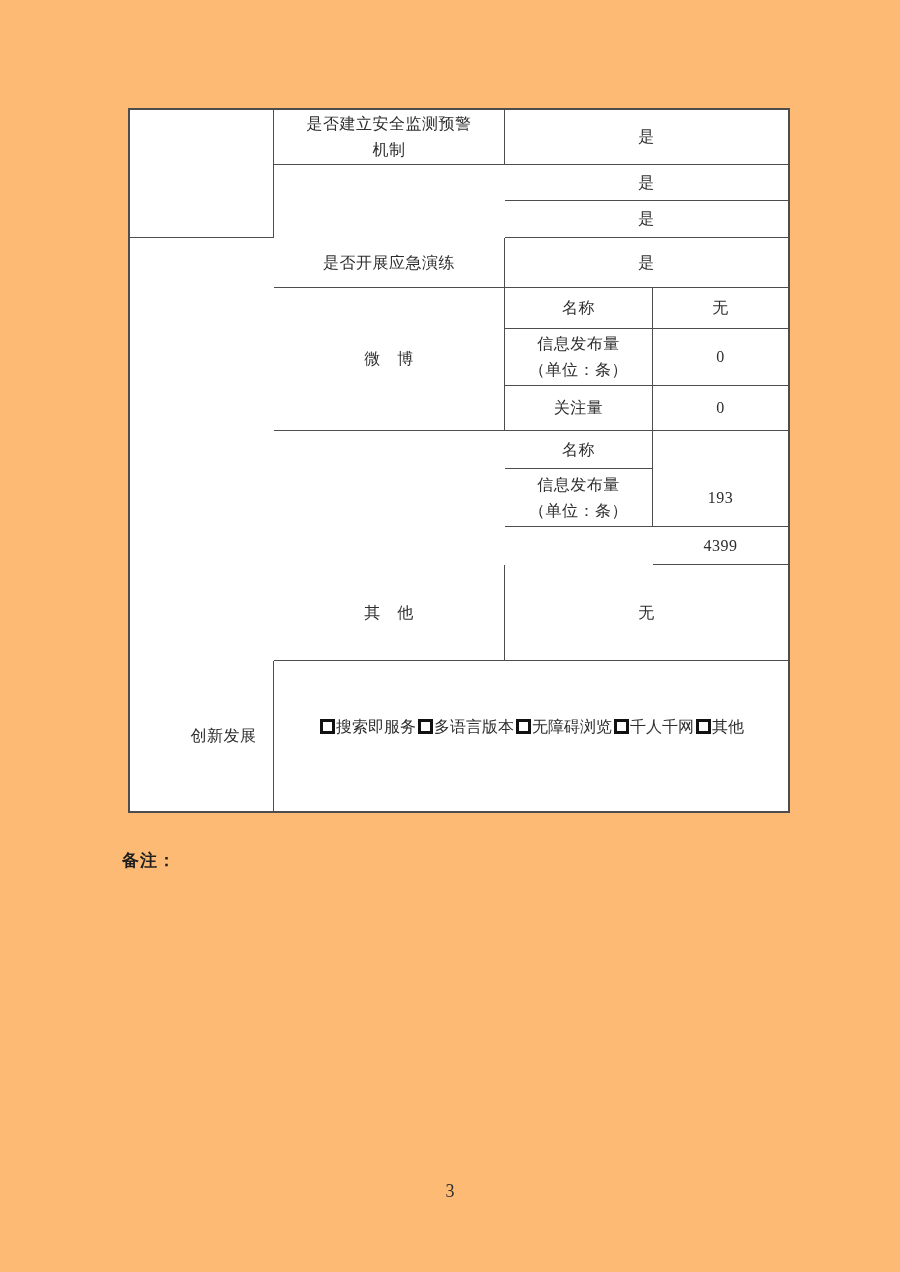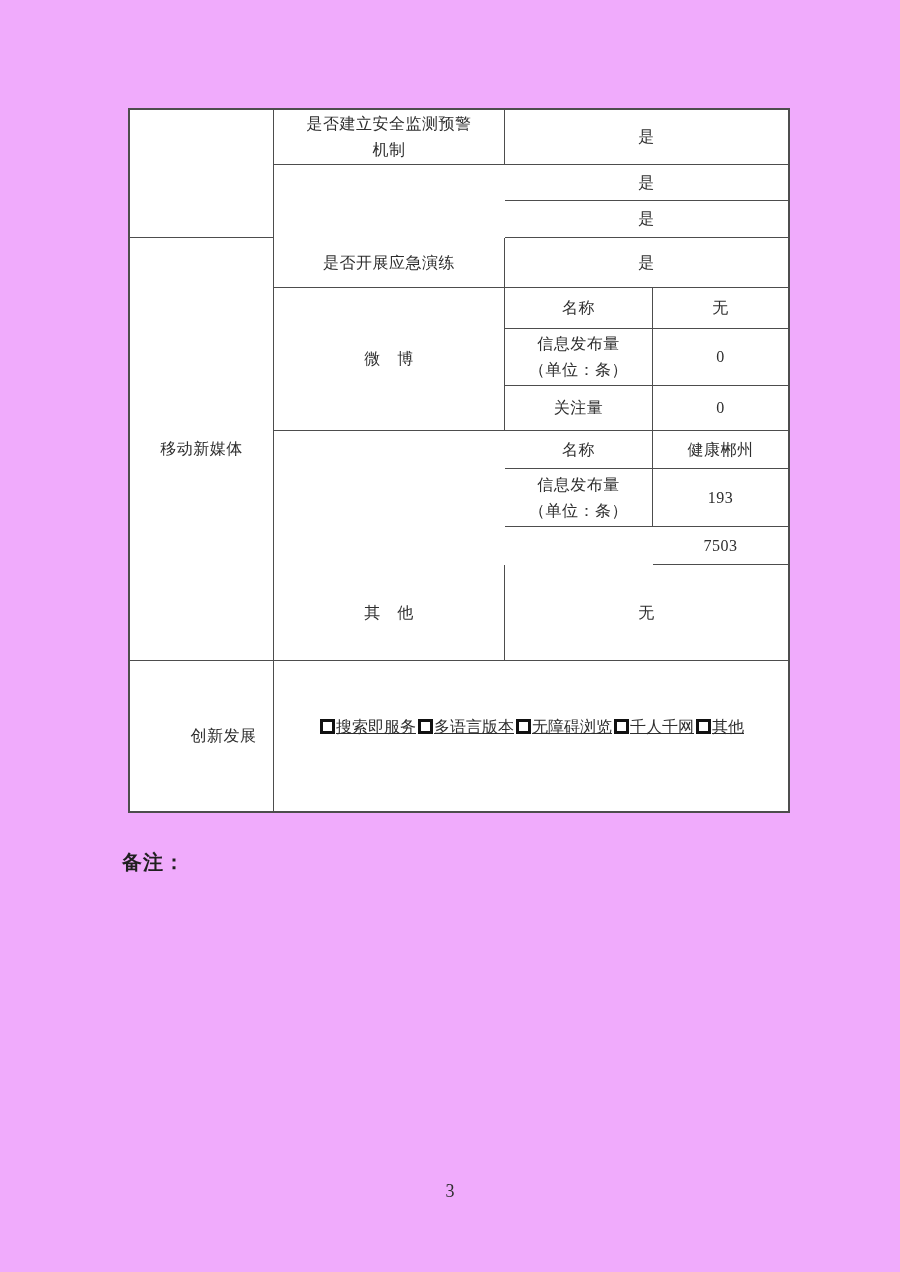--- a/index.html
+++ b/index.html
@@ -1,17 +1,17 @@
 <!DOCTYPE html>
 <html><head>
 <meta charset="utf-8">
 <style>
   html,body{margin:0;padding:0;background:#888;}
   .page{
-    position:relative;width:900px;height:1272px;background:#f0abfc;
+    position:relative;width:900px;height:1272px;background:#fdba74;
     font-family:"Liberation Serif","DejaVu Serif",serif;color:#2e2e2e;
     overflow:hidden;margin:0 auto;
   }
   .report-table{
     position:absolute;left:128px;top:108px;
     border:2px solid #4d4d4d;
     display:grid;
     grid-template-columns:144px 231px 148px 135px;
     grid-template-rows:55px 36px 37px 50px 41px 57px 45px 38px 58px 38px 96px 150px;
     background:#fff;
@@ -20,29 +20,29 @@
     box-sizing:border-box;
     border-right:1px solid #4d4d4d;
     border-bottom:1px solid #4d4d4d;
     display:flex;align-items:center;justify-content:center;
     font-size:16px;line-height:26px;text-align:center;
     white-space:pre-line;letter-spacing:0.5px;
     overflow:hidden;
   }
   .no-br{border-right:none;}
   .no-bb{border-bottom:none;}
-  .innov-cell{padding-bottom:18px;text-decoration:underline;}
+  .innov-cell{padding-bottom:18px;}
   .cbline{white-space:nowrap;letter-spacing:0;font-size:16px;}
   .cb{
     display:inline-block;width:15px;height:15px;box-sizing:border-box;
     border:3px solid #111;vertical-align:-2px;margin:0 1px 0 2px;background:#fff;
   }
   .notes{
     position:absolute;left:122px;top:849px;
-    font-size:20px;font-weight:bold;letter-spacing:1px;color:#1f1f1f;
+    font-size:17px;font-weight:bold;letter-spacing:1px;color:#1f1f1f;
   }
   .pageno{
     position:absolute;left:0;right:0;top:1181px;text-align:center;
     font-size:18px;color:#2e2e2e;
   }
 </style>
 </head>
 <body>
 
 <div class="page">
@@ -52,40 +52,38 @@
     <div class="cell" style="grid-area:1/1/4/2;"></div>
 
     <div class="cell" style="grid-area:1/2/2/3;">是否建立安全监测预警
 机制</div>
     <div class="cell no-br" style="grid-area:1/3/2/5;">是</div>
 
     <div class="cell no-br" style="grid-area:2/3/3/5;">是</div>
 
     <div class="cell no-br" style="grid-area:3/3/4/5;">是</div>
 
-    <div class="cell" style="grid-area:4/1/12/2;">移动新媒体</div>
 
     <div class="cell" style="grid-area:4/2/5/3;">是否开展应急演练</div>
     <div class="cell no-br" style="grid-area:4/3/5/5;">是</div>
 
     <div class="cell" style="grid-area:5/2/8/3;font-family:Liberation Serif, serif;">微　博</div>
     <div class="cell" style="grid-area:5/3/6/4;">名称</div>
     <div class="cell no-br" style="grid-area:5/4/6/5;">无</div>
     <div class="cell" style="grid-area:6/3/7/4;">信息发布量
 （单位：条）</div>
     <div class="cell no-br" style="grid-area:6/4/7/5;">0</div>
     <div class="cell" style="grid-area:7/3/8/4;">关注量</div>
     <div class="cell no-br" style="grid-area:7/4/8/5;">0</div>
 
     <div class="cell" style="grid-area:8/3/9/4;">名称</div>
-    <div class="cell no-br" style="grid-area:8/4/9/5;">健康郴州</div>
     <div class="cell" style="grid-area:9/3/10/4;">信息发布量
 （单位：条）</div>
     <div class="cell no-br" style="grid-area:9/4/10/5;">193</div>
-    <div class="cell no-br" style="grid-area:10/4/11/5;">7503</div>
+    <div class="cell no-br" style="grid-area:10/4/11/5;">4399</div>
 
     <div class="cell" style="grid-area:11/2/12/3;text-align:center;">其　他</div>
     <div class="cell no-br" style="grid-area:11/3/12/5;">无</div>
 
     <div class="cell no-bb" style="grid-area:12/1/13/2;margin-left:44px;">创新发展</div>
     <div class="cell no-br no-bb innov-cell" style="grid-area:12/2/13/5;">
       <span class="cbline"><span class="cb"></span><span>搜索即服务</span><span class="cb"></span><span>多语言版本</span><span class="cb"></span><span>无障碍浏览</span><span class="cb"></span><span>千人千网</span><span class="cb"></span><span>其他</span></span>
     </div>
 
   </div>

